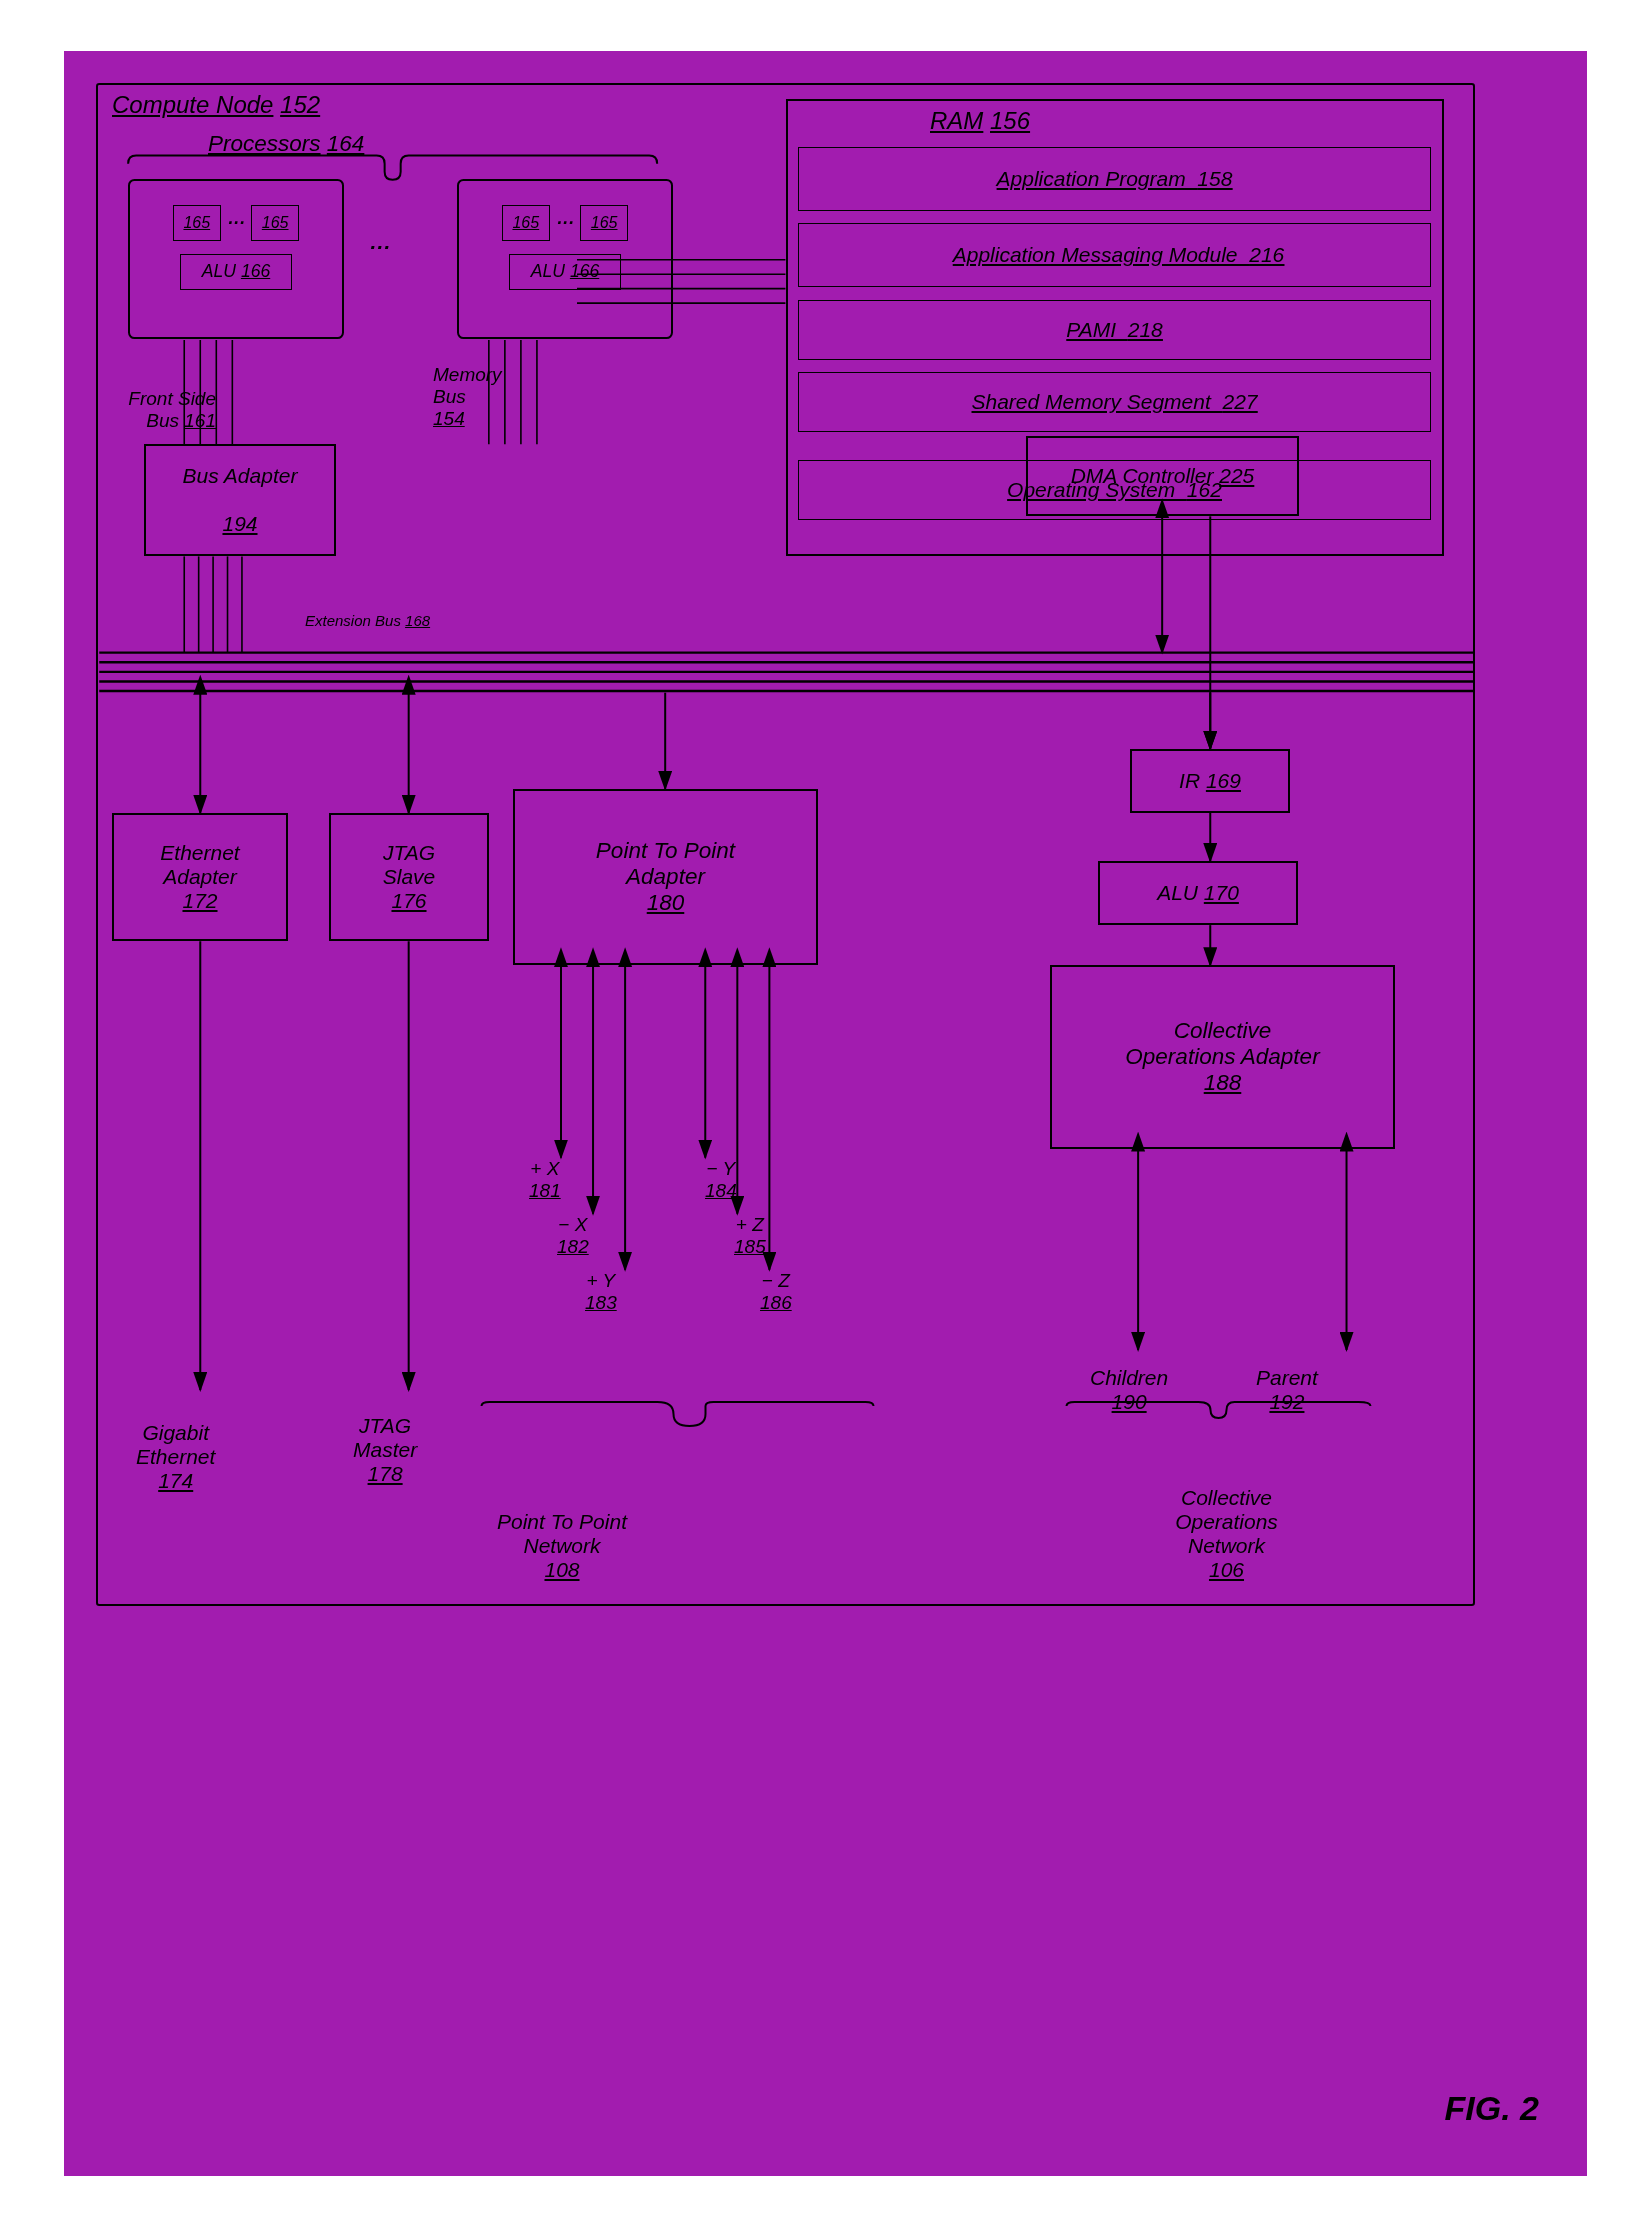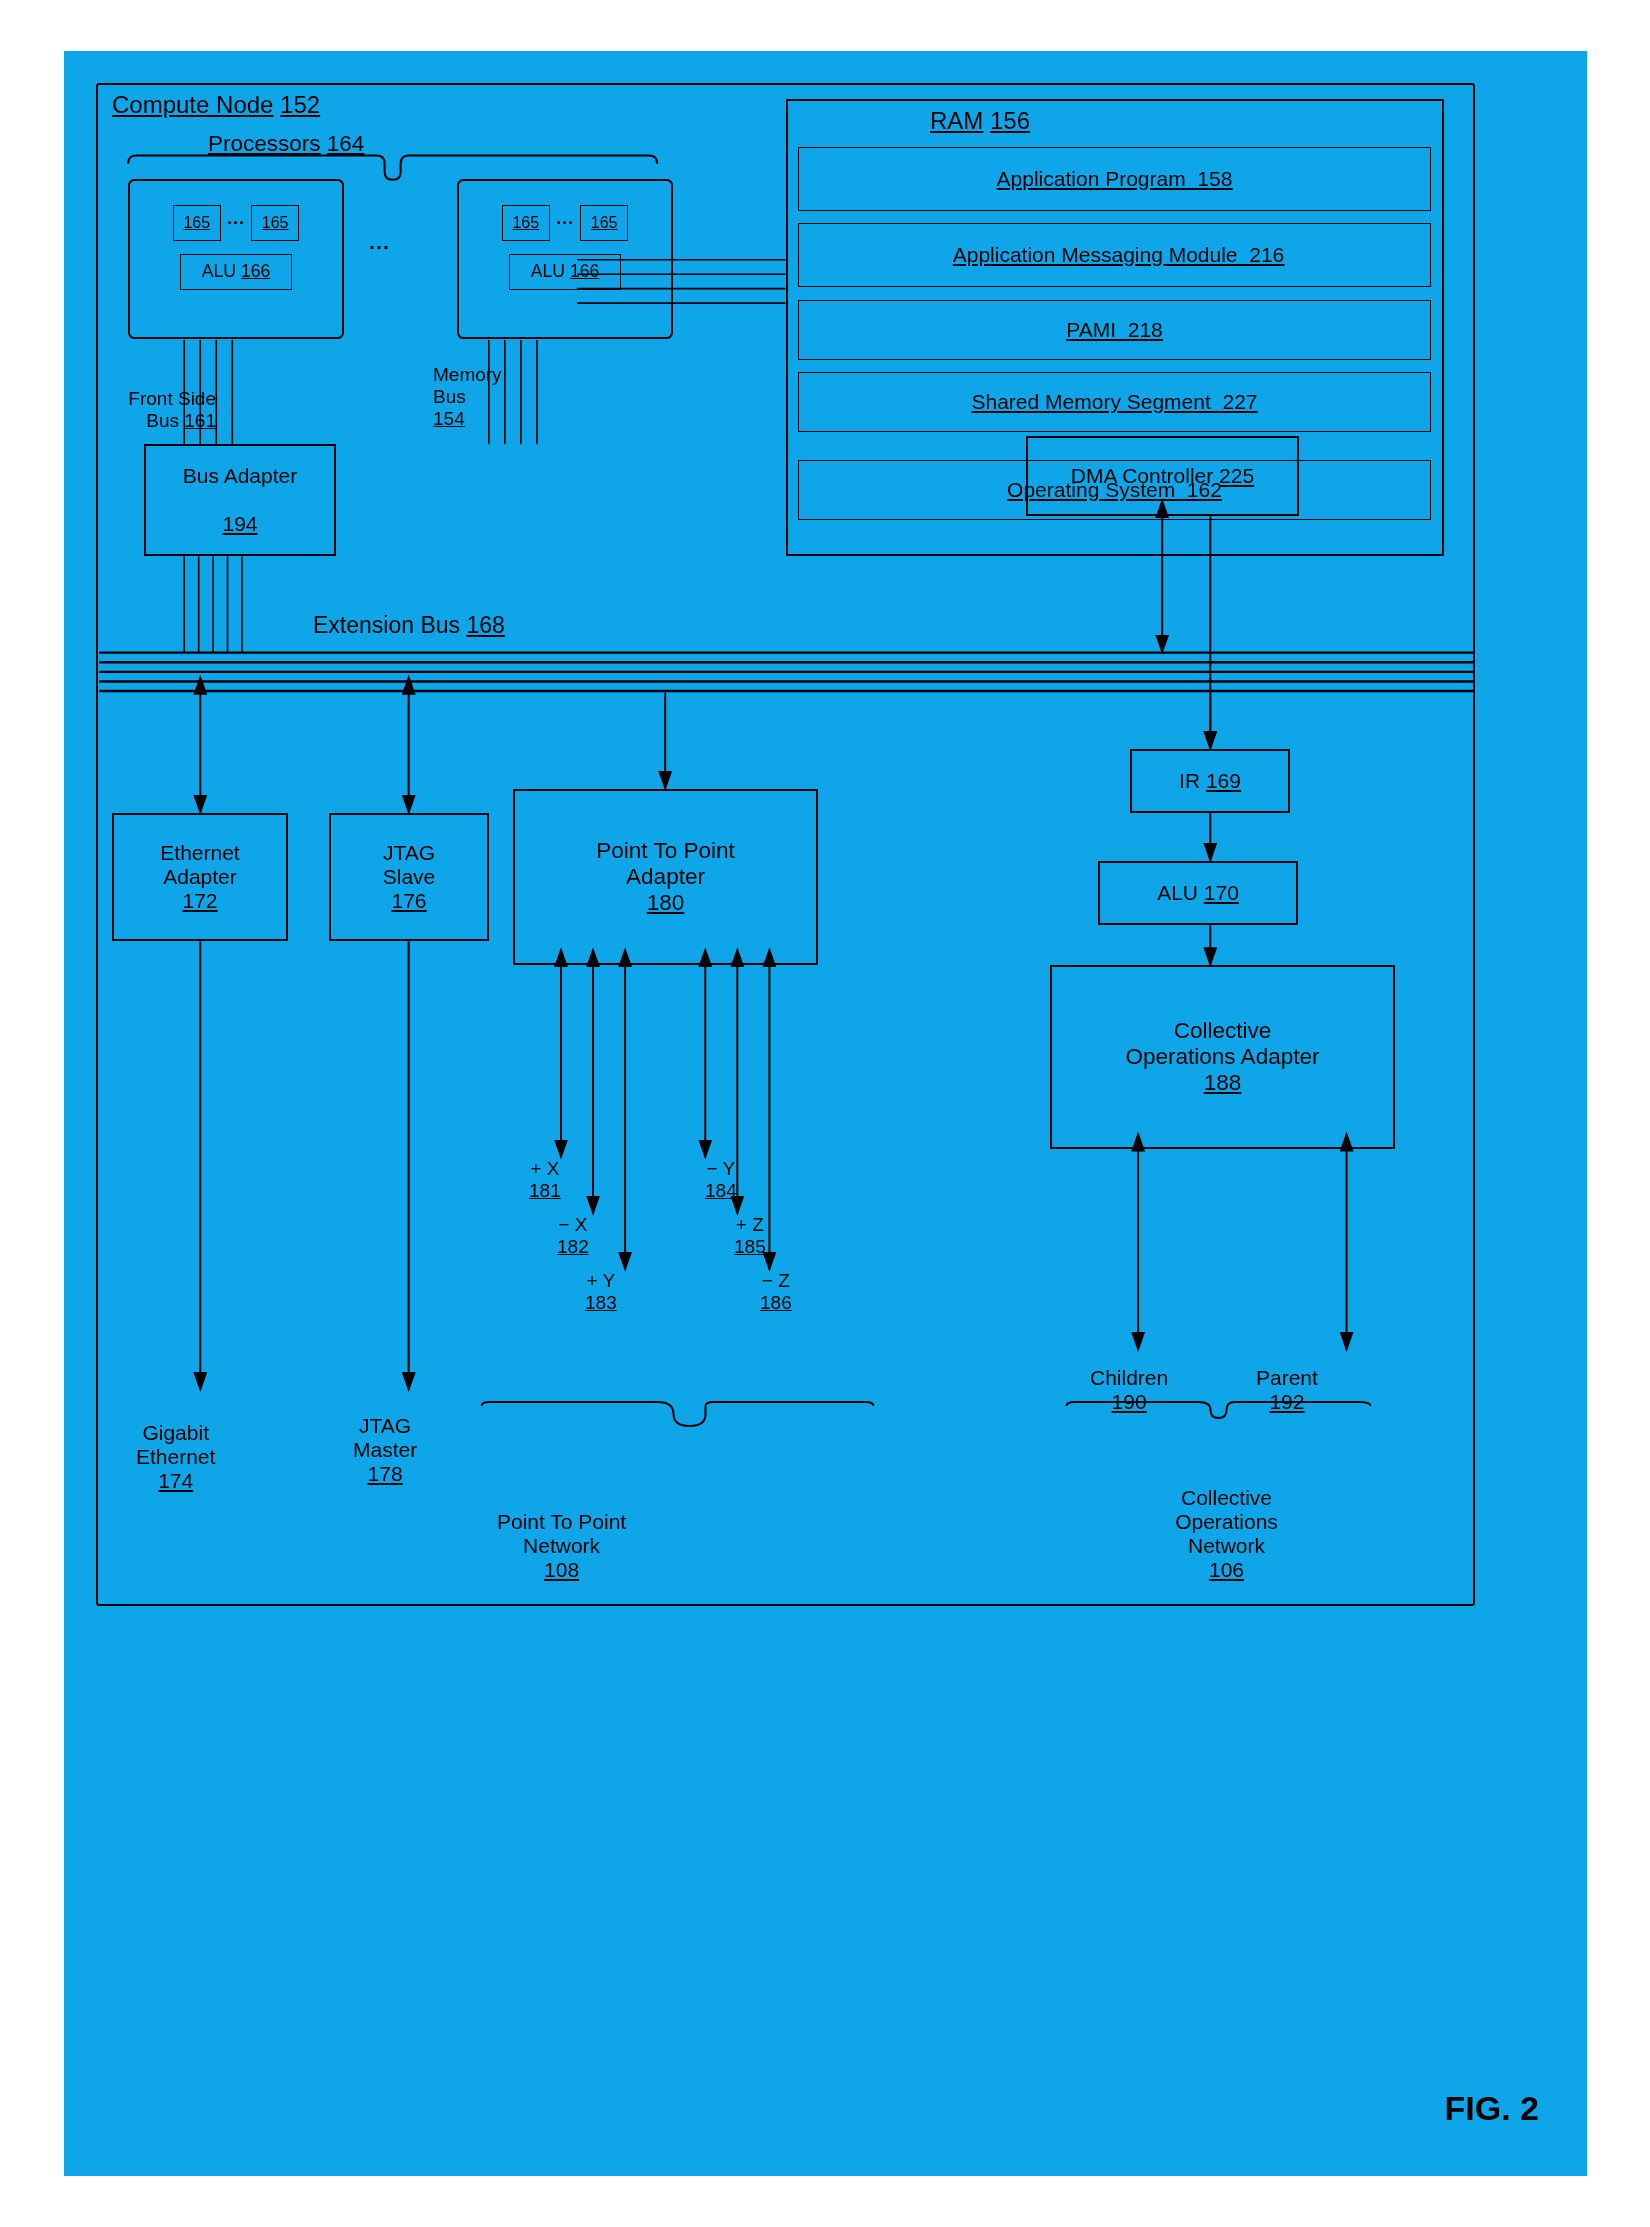--- a/index.html
+++ b/index.html
@@ -19,21 +19,22 @@
       position: relative;
       display: flex;
       align-items: center;
       justify-content: center;
     }
 
     .diagram-container {
       width: 1523px;
       height: 2125px;
       position: relative;
-      background: #0ea5e9;
+      background: #a21caf;
+      font-style: italic;
     }
 
     
     .compute-node-box {
       position: absolute;
       top: 32px;
       left: 32px;
       width: 1379px;
       height: 1523px;
       border: 2.4px solid #000;
@@ -229,22 +230,21 @@
       left: 369px;
       font-size: 19px;
     }
     .memory-bus-label span { text-decoration: underline; }
 
     
     .extension-bus-label {
       position: absolute;
       top: 561px;
       left: 241px;
-      font-size: 23px;
-      margin-left: 8px;
+      font-size: 15px;
     }
     .extension-bus-label span { text-decoration: underline; }
 
     
     .dma-box {
       position: absolute;
       top: 385px;
       left: 962px;
       width: 273px;
       height: 80px;

